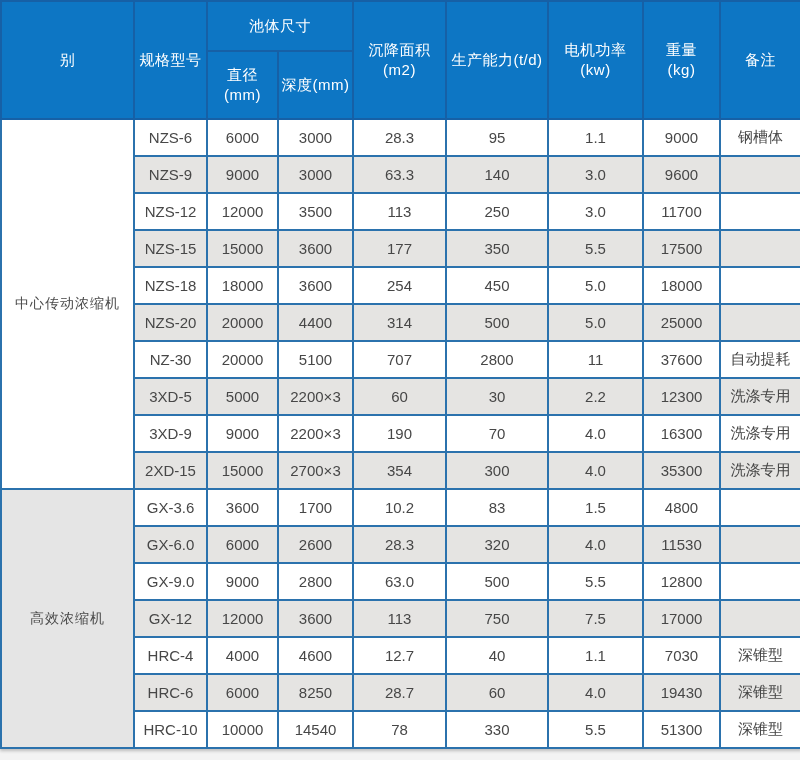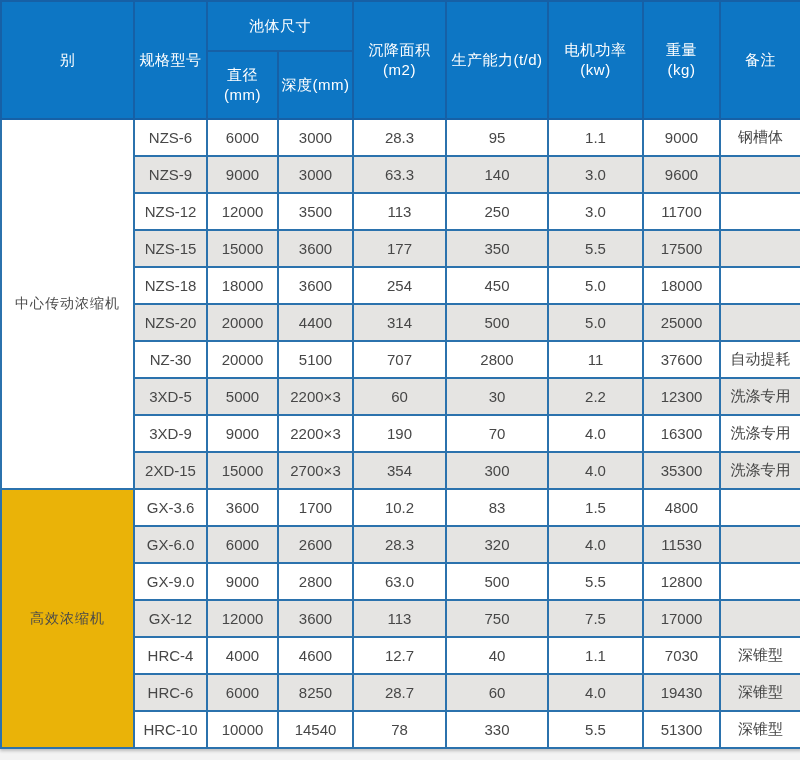--- a/index.html
+++ b/index.html
@@ -199,21 +199,21 @@
           <td>2XD-15</td>
           <td>15000</td>
           <td>2700×3</td>
           <td>354</td>
           <td>300</td>
           <td>4.0</td>
           <td>35300</td>
           <td>洗涤专用</td>
         </tr>
         <tr>
-          <td rowspan="7" class="group-cell" style="background: #eab308;">高效浓缩机</td>
+          <td rowspan="7" class="group-cell" style="background: #e5e5e5;">高效浓缩机</td>
           <td>GX-3.6</td>
           <td>3600</td>
           <td>1700</td>
           <td>10.2</td>
           <td>83</td>
           <td>1.5</td>
           <td>4800</td>
           <td></td>
         </tr>
         <tr class="stripe">

